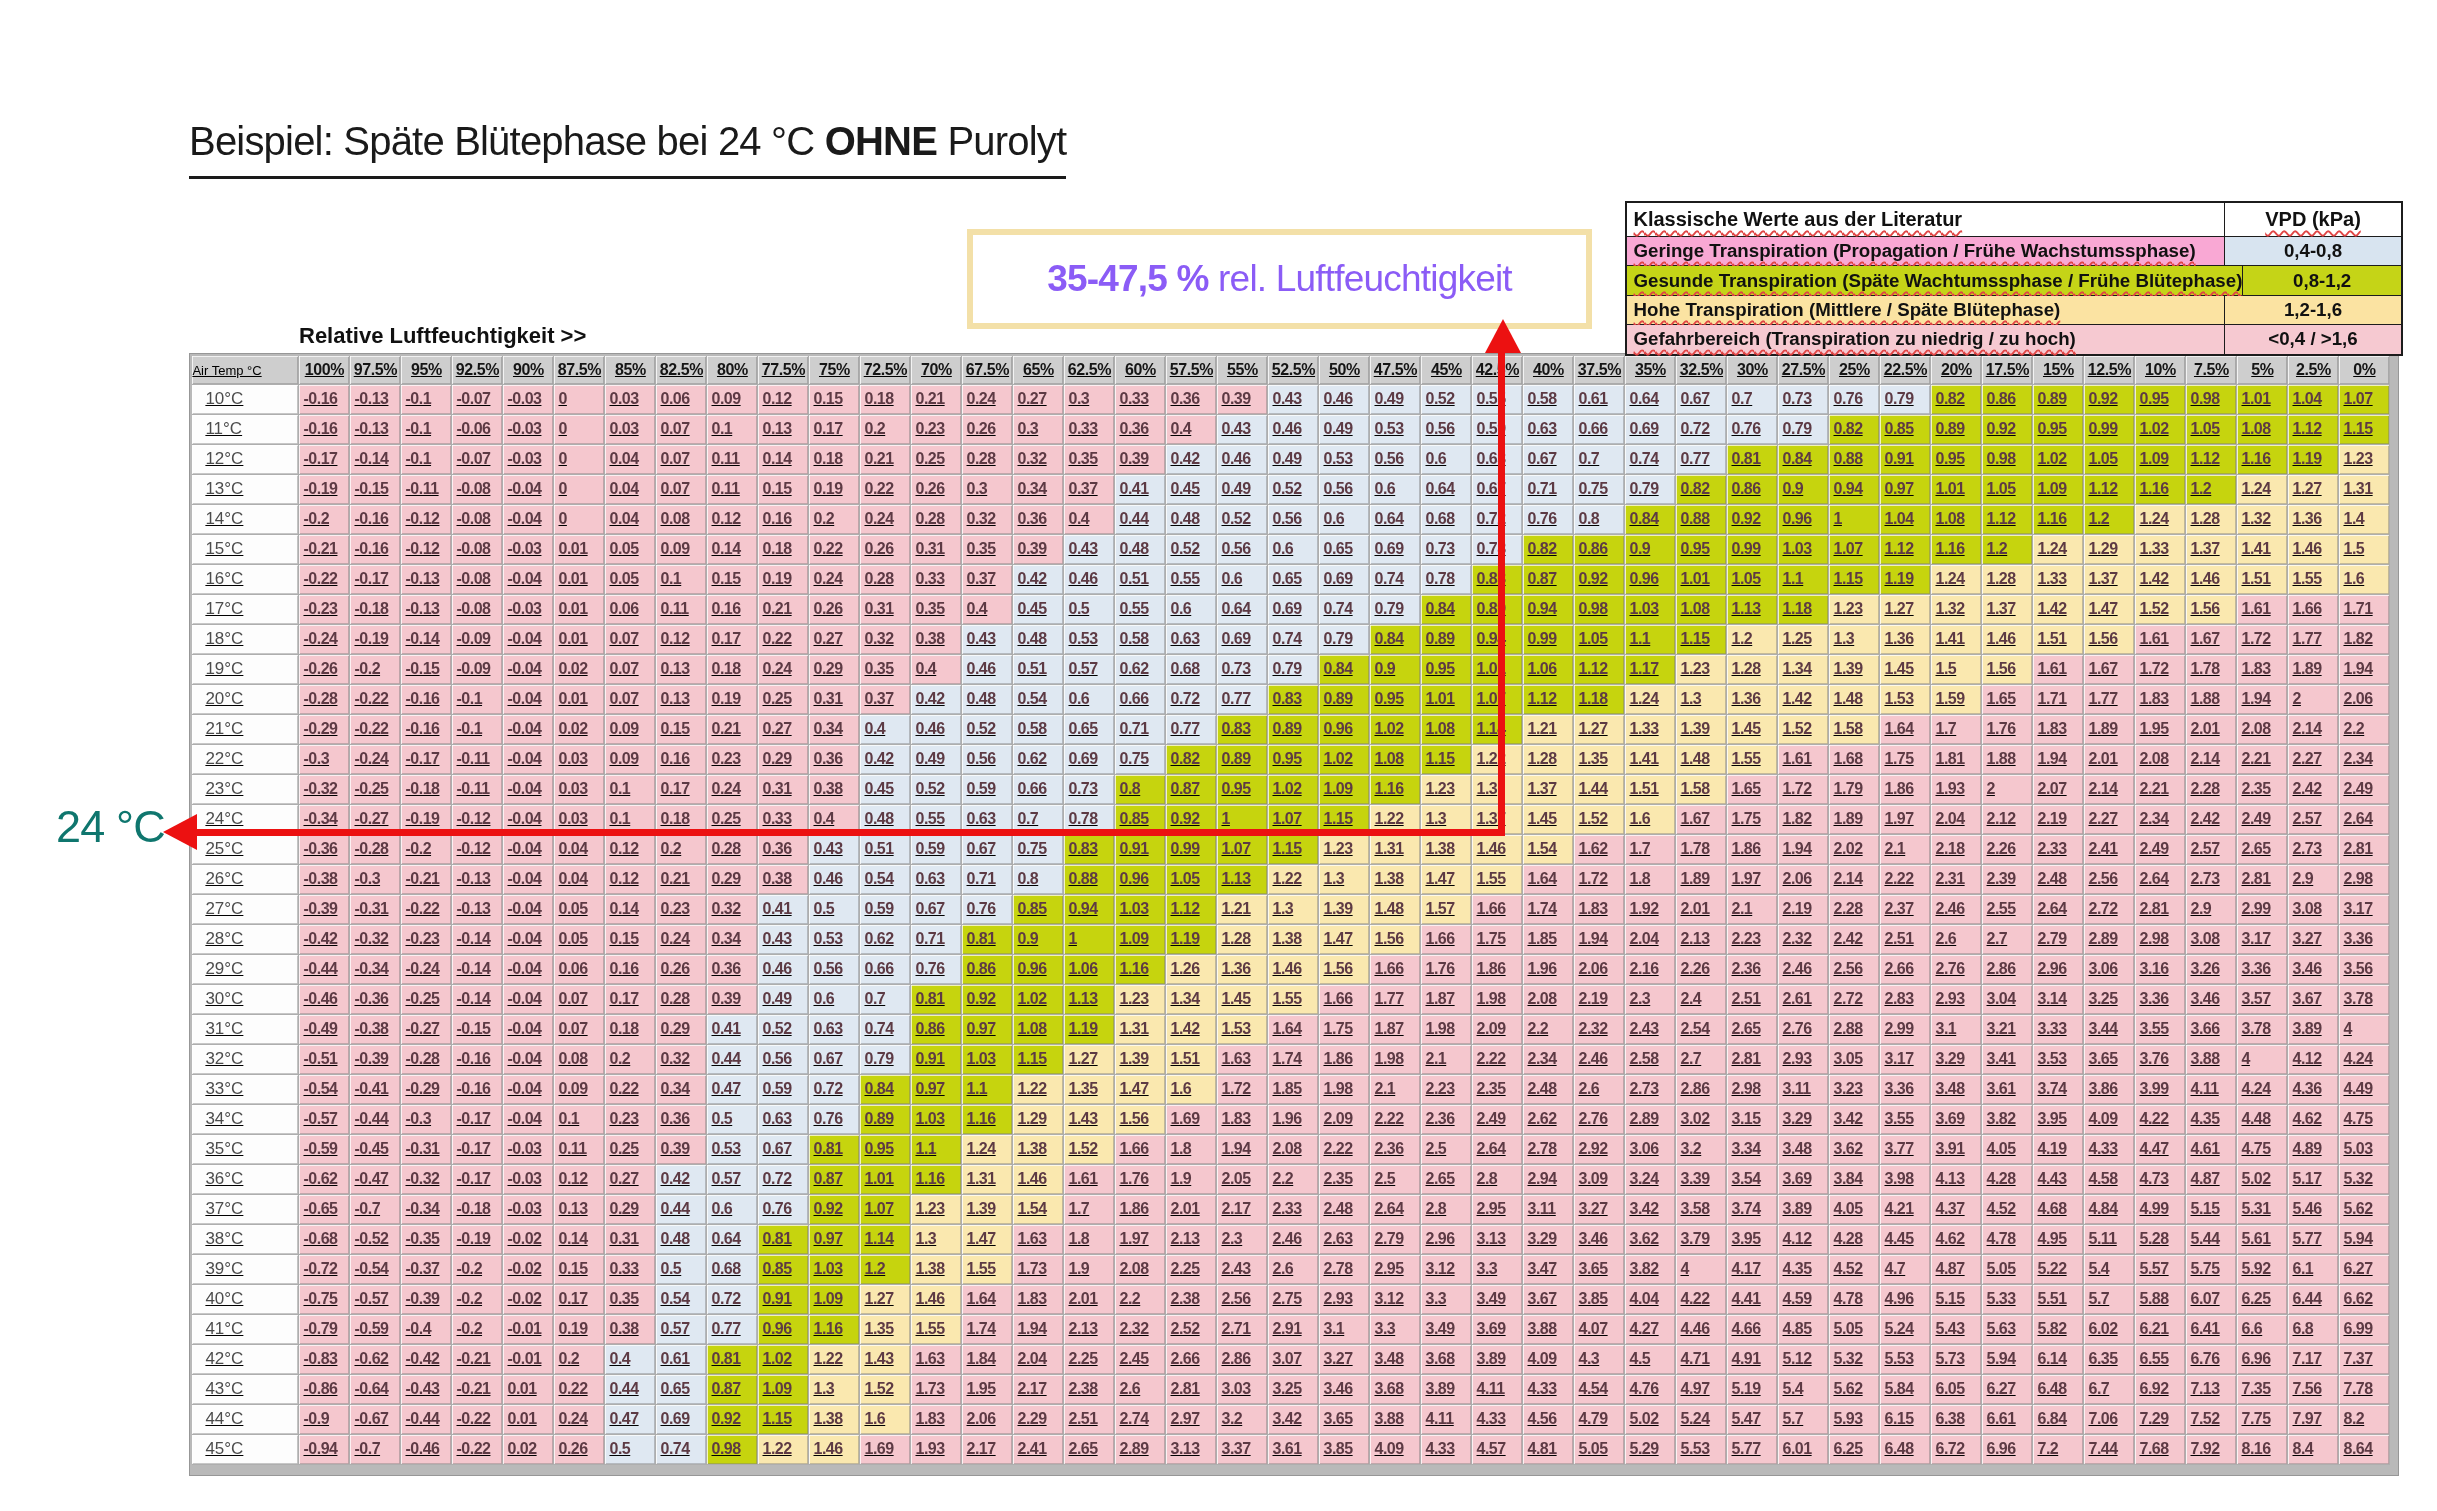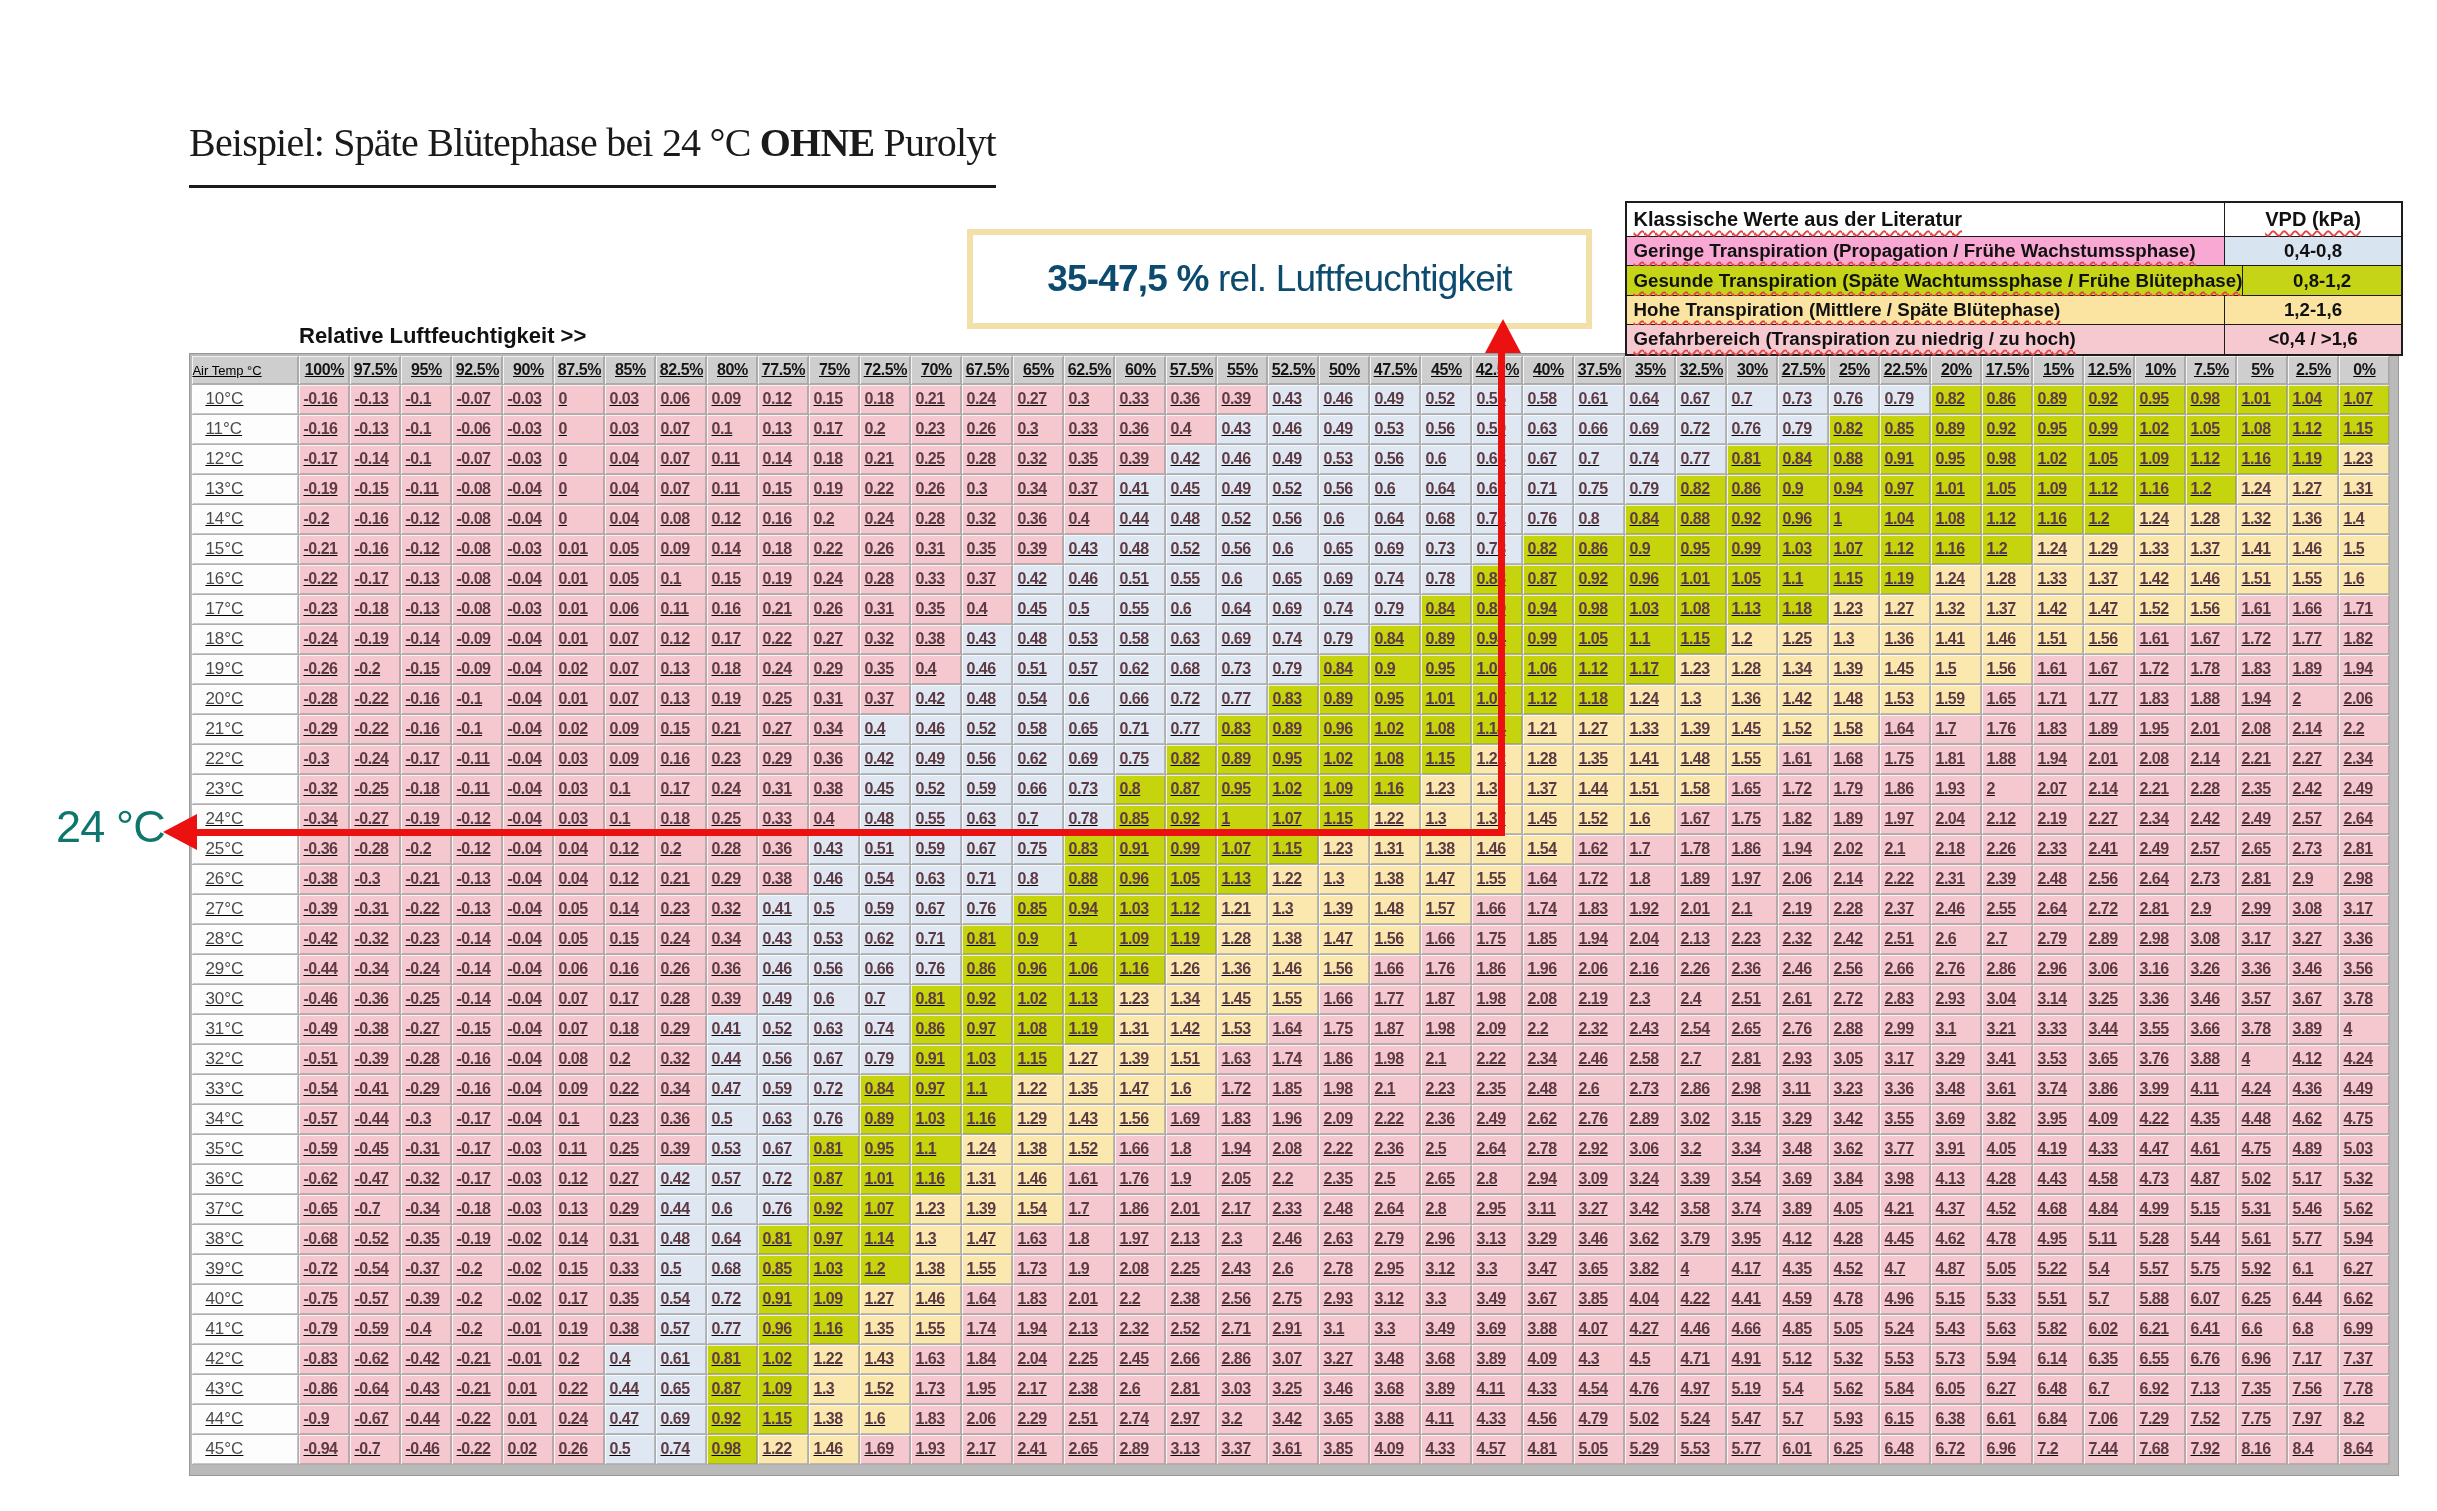--- a/index.html
+++ b/index.html
@@ -1,21 +1,21 @@
 <!DOCTYPE html>
 <html style="--cell-pink: #f5c7ce; --cell-blue: #dfe8f2; --cell-green: #c6d40e; --cell-yellow: #fae8af; --legend-blue: #d8e4f0; --legend-green: #c5d417; --legend-yellow: #fbe3a2; --legend-pink: #f6c9d1; --accent-red: #ec1111; --annotation-border: #f3e0a8; --header-bg: #cecece; --label-bg: #fdfdfd; --value-text: #5d3a44;font-size:13px"><head>
 <meta charset="utf-8">
 <style>
   html,body{margin:0;padding:0;background:#fff;}
   .page{position:relative;width:2438px;height:1511px;background:#ffffff;overflow:hidden;
         font-family:"Liberation Sans",sans-serif;}
 
   
-  .title{position:absolute;left:189px;top:119px;font-family:Liberation Serif, serif;
-         font-size:40px;color:#1a1a1a;border-bottom:3.3px solid #1a1a1a;padding-bottom:19px;
+  .title{position:absolute;left:189px;top:119px;font-family:Liberation Sans, sans-serif;
+         font-size:40px;color:#1a1a1a;border-bottom:3.3px solid #1a1a1a;padding-bottom:12px;
          letter-spacing:-0.8px;white-space:nowrap;}
   .title .b{font-weight:bold;}
 
   
   .table-caption{position:absolute;left:299px;top:323px;font-size:22px;font-weight:bold;color:#111;}
 
   
   .table-chrome{position:absolute;left:189px;top:353px;background:#b9b9b9;
                 padding:2.4px 7.3px 9.8px 2.4px;border:0.8px solid #979797;width:max-content;text-decoration:underline;}
   .vpd-grid{display:grid;grid-template-columns:107px repeat(41,51px);
@@ -45,21 +45,21 @@
   .lg-value{width:176px;display:flex;align-items:center;justify-content:center;}
   .legend .txt{font-size:18.7px;font-weight:bold;color:#111;
                text-decoration:underline wavy #e04545 1.6px;text-underline-offset:4.1px;white-space:nowrap;}
   .legend-hrow .txt{font-size:20px;}
   .lg-value .txt{text-decoration:none;}
   .legend-hrow .lg-value .txt{text-decoration:underline wavy #e04545 1.6px;}
 
   
   .annotation{position:absolute;left:967px;top:229px;width:613px;height:88px;background:#fff;
               border:6.5px solid var(--annotation-border);display:flex;align-items:center;justify-content:center;}
-  .annotation .txt{font-size:37px;color:#0c4a6e;white-space:nowrap;letter-spacing:-0.8px;}
+  .annotation .txt{font-size:37px;color:#8b5cf6;white-space:nowrap;letter-spacing:-0.8px;}
   .annotation .b{font-weight:bold;}
 
   
   .marker-label{position:absolute;left:47px;top:801px;width:118px;text-align:right;
                 font-size:45px;font-weight:normal;color:#0f766e;letter-spacing:-0.8px;}
 
   
   .h-line{position:absolute;left:192px;top:829px;width:1312px;height:7.3px;background:var(--accent-red);z-index:5;}
   .h-head{position:absolute;left:163px;top:814px;width:0;height:0;z-index:5;
           border-top:18px solid transparent;border-bottom:18px solid transparent;

